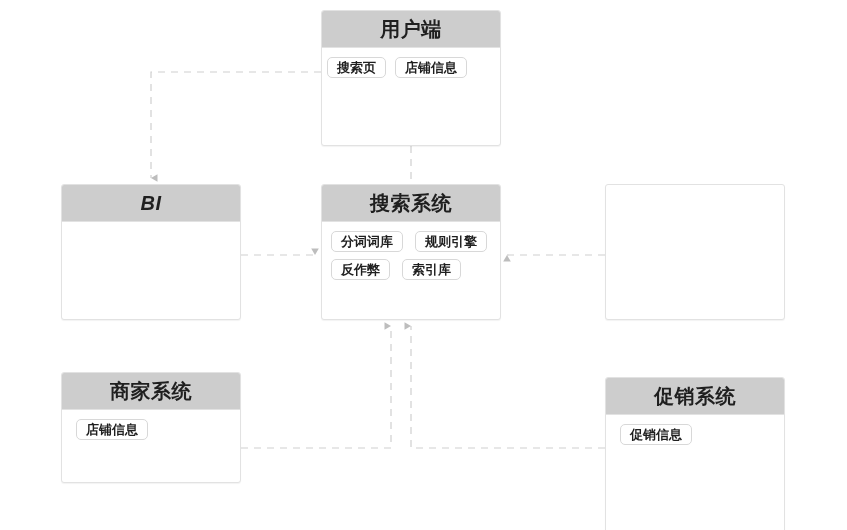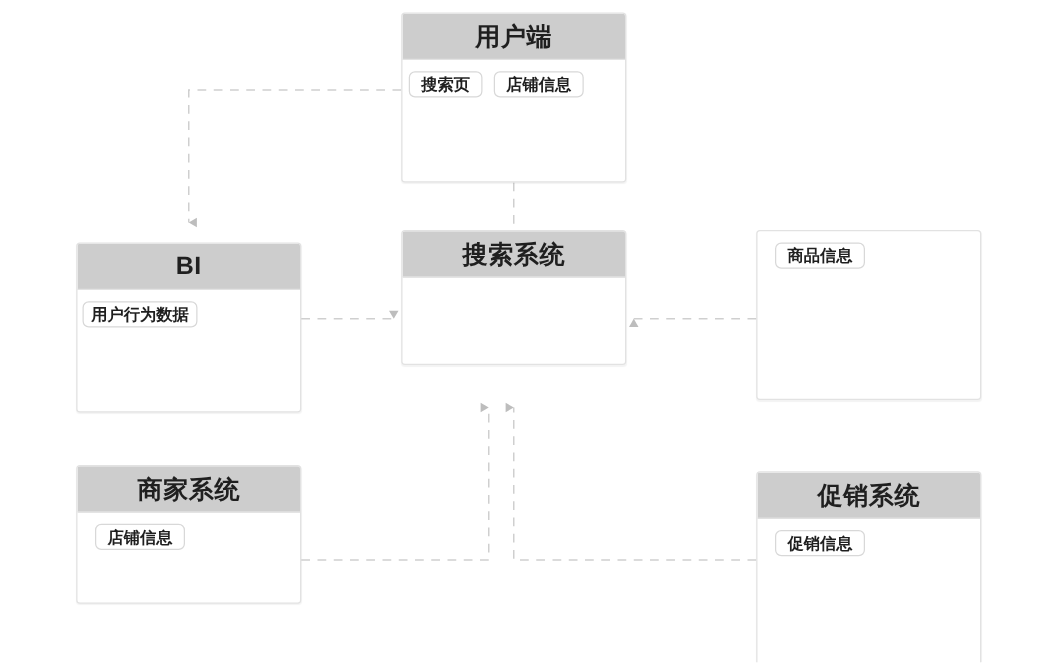--- a/index.html
+++ b/index.html
@@ -65,22 +65,22 @@
     border: 1px solid #d8d8d8;
     border-radius: 5px;
     background: #ffffff;
     color: #1f1f1f;
     font-size: 13px;
     font-weight: bold;
     white-space: nowrap;
   }
   
   #node-client    { left: 321px; top: 10px;  width: 180px; height: 136px; }
-  #node-bi        { left: 61px;  top: 194px; width: 180px; height: 136px; }
-  #node-search    { left: 321px; top: 184px; width: 180px; height: 108px; }
+  #node-bi        { left: 61px;  top: 184px; width: 180px; height: 136px; font-style: italic; }
+  #node-search    { left: 321px; top: 184px; width: 180px; height: 136px; }
   #node-product   { left: 605px; top: 184px; width: 180px; height: 136px; }
   #node-merchant  { left: 61px;  top: 372px; width: 180px; height: 111px; }
   #node-promotion { left: 605px; top: 377px; width: 180px; height: 167px; }
 
   #node-bi .node-body { padding-left: 4px; }
   #node-bi .tag { padding: 0 6px; }
   #node-merchant .node-body,
   #node-promotion .node-body,
   #node-product .node-body { padding-left: 14px; }
   #node-search .node-body { padding-left: 9px; gap: 7px 12px; }
@@ -122,33 +122,33 @@
   <div class="node" id="node-client">
     <div class="node-header">用户端</div>
     <div class="node-body">
       <span class="tag">搜索页</span>
       <span class="tag">店铺信息</span>
     </div>
   </div>
 
   <div class="node" id="node-bi">
     <div class="node-header">BI</div>
-    <div class="node-body">
-      <span class="tag">用户行为数据</span>
-    </div>
   </div>
 
   <div class="node" id="node-search">
     <div class="node-header">搜索系统</div>
+    <div class="node-body">
+      <span class="tag">分词词库</span>
+      <span class="tag">规则引擎</span>
+      <span class="tag">反作弊</span>
+      <span class="tag">索引库</span>
+    </div>
   </div>
 
   <div class="node" id="node-product">
-    <div class="node-body">
-      <span class="tag">商品信息</span>
-    </div>
   </div>
 
   <div class="node" id="node-merchant">
     <div class="node-header">商家系统</div>
     <div class="node-body">
       <span class="tag">店铺信息</span>
     </div>
   </div>
 
   <div class="node" id="node-promotion">

